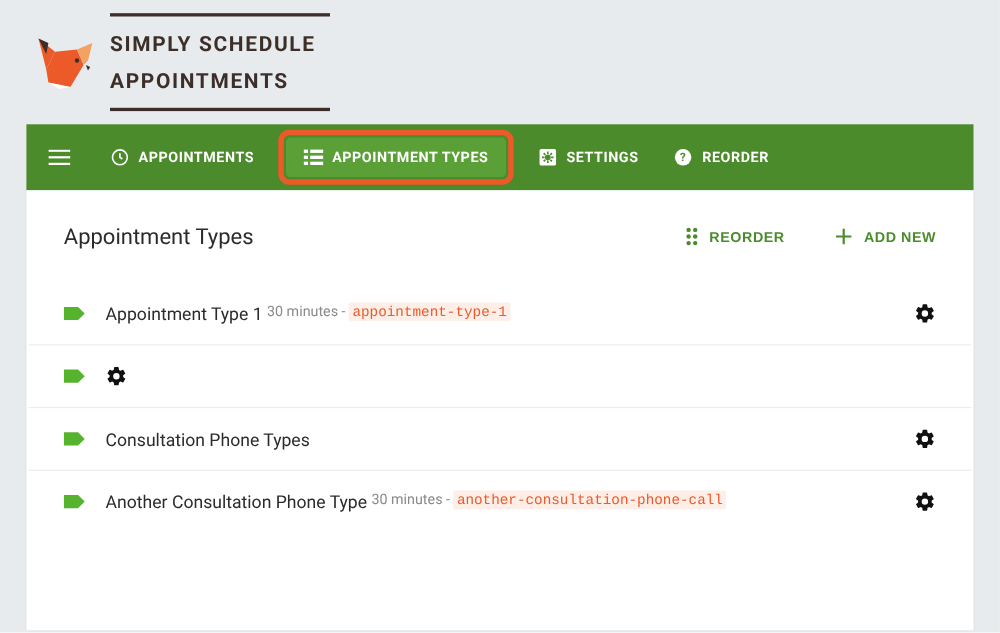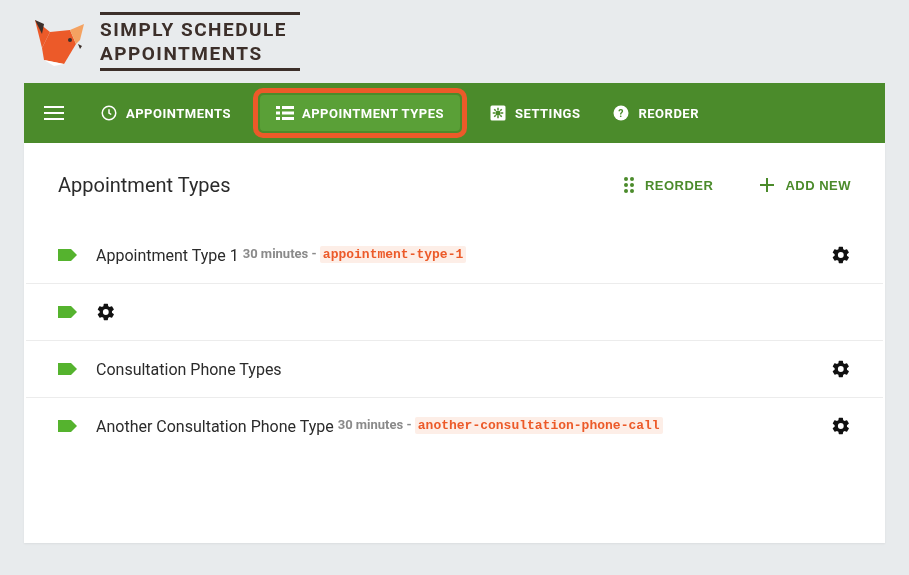--- a/index.html
+++ b/index.html
@@ -16,21 +16,21 @@
   align-items: center;
   gap: 10px;
 }
 .fox-icon {
   width: 60px;
   height: 56px;
 }
 .logo-text {
   display: flex;
   flex-direction: column;
-  gap: 5px;
+  gap: 15px;
 }
 .logo-line {
   color: #3c2f2a;
   font-weight: 700;
   letter-spacing: 1.5px;
   font-size: 19px;
   line-height: 1;
 }
 .logo-bar {
   height: 3px;
@@ -138,21 +138,20 @@
   gap: 4px;
 }
 .row-title {
   color: #2b2b2b;
   font-size: 16px;
   font-weight: 400;
 }
 .row-meta {
   font-size: 13px;
   color: #8a8a8a;
-  font-weight: bold;
 }
 .row-slug {
   color: #ec5a29;
   font-family: "Courier New", Courier, monospace;
   background: #fdeee7;
   padding: 1px 3px;
   border-radius: 2px;
 }
 .settings-col {
   display: flex;

